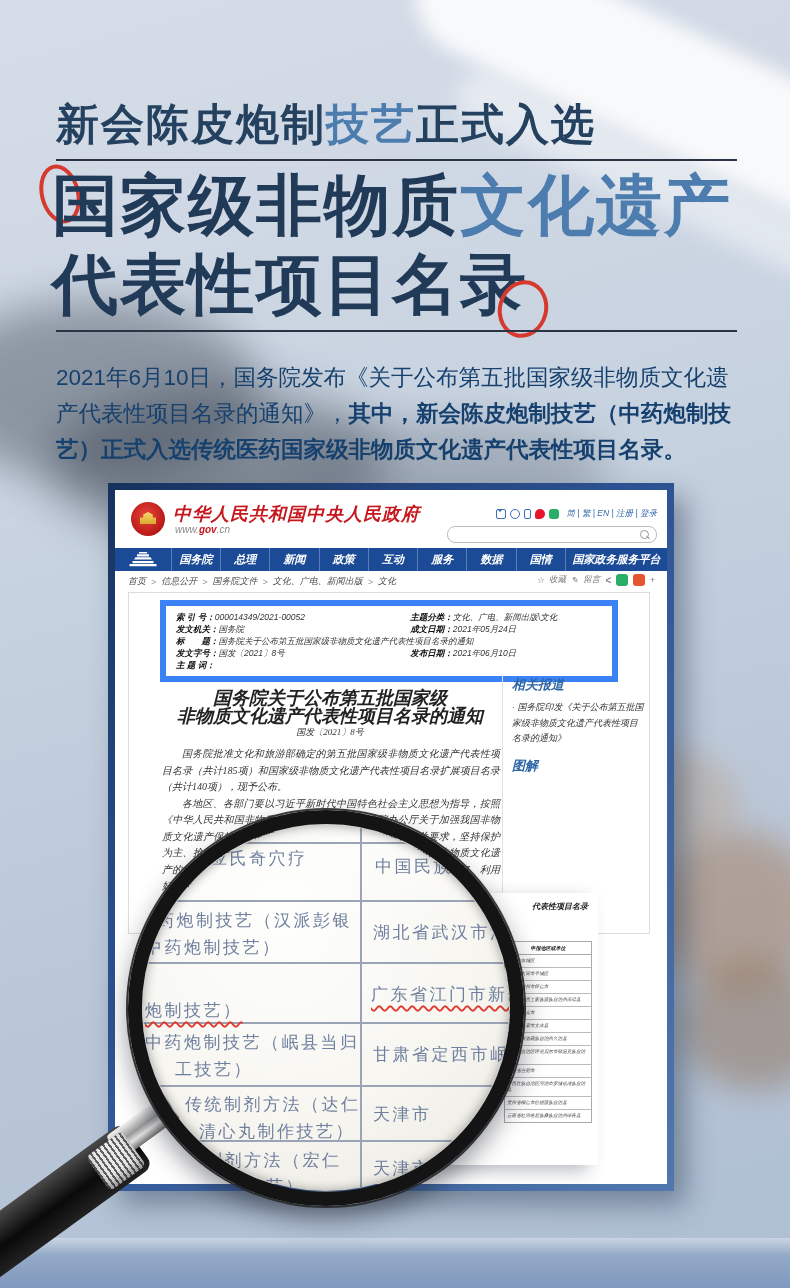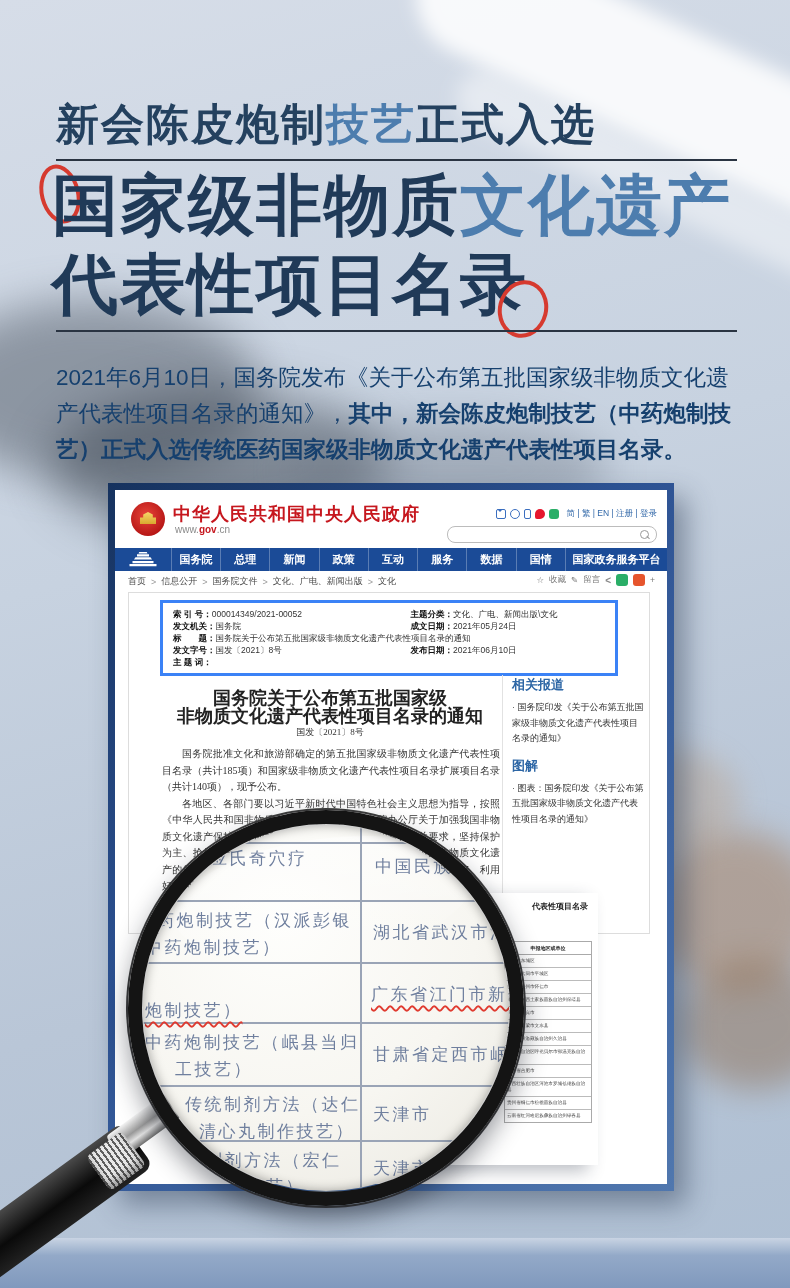--- a/index.html
+++ b/index.html
@@ -29,21 +29,21 @@
   .hero-title{left:52px;top:166px;font-family:"Liberation Serif","DejaVu Serif",serif;font-weight:700;
               font-size:66px;line-height:79px;color:#203a58;letter-spacing:2px;white-space:nowrap;}
   .red-o{border:4px solid #d63a2f;border-radius:50%;}
   .red-o1{left:40px;top:164px;width:32px;height:52px;transform:rotate(-14deg);}
   .red-o2{left:498px;top:280px;width:42px;height:50px;transform:rotate(14deg);}
   .hero-para{left:56px;top:360px;width:692px;font-size:22.5px;line-height:36px;color:#16406e;}
   .hero-para .bold{font-weight:700;}
   
   .frame{left:108px;top:483px;width:566px;height:708px;box-sizing:border-box;padding:7px;
          background:linear-gradient(135deg,#16325e 0%,#2c5192 40%,#5077ae 100%);
-         box-shadow:12px 14px 26px rgba(40,55,80,.45);z-index:5;}
+         box-shadow:12px 14px 26px rgba(40,55,80,.45);z-index:5;font-style:italic;}
   .page{position:relative;width:552px;height:694px;background:#fff;overflow:hidden;
         font-family:"Liberation Sans",sans-serif;}
   
   .gov-emblem{left:16px;top:12px;width:34px;height:34px;border-radius:50%;
               background:radial-gradient(circle at 45% 40%,#e8453a,#b51515 75%);}
   .gov-emblem::after{content:"";position:absolute;left:9px;top:10px;width:16px;height:12px;
               background:linear-gradient(#f7d769,#d9a92f);clip-path:polygon(0 100%,0 45%,20% 45%,20% 20%,50% 0,80% 20%,80% 45%,100% 45%,100% 100%);}
   .site-name{left:58px;top:12px;font-size:18px;font-weight:700;color:#c6171e;letter-spacing:1px;white-space:nowrap;}
   .site-url{left:60px;top:34px;font-size:10px;color:#8a8a8a;}
   .site-url .gov{color:#c6171e;font-weight:700;margin-top:23px;}
@@ -68,21 +68,21 @@
   
   .breadcrumb{left:13px;top:85px;display:flex;gap:5px;font-size:9px;color:#4a4a4a;align-items:center;}
   .bc-sep{color:#999;}
   .bc-item{cursor:pointer;}
   .tools{left:380px;top:84px;width:160px;display:flex;align-items:center;justify-content:flex-end;gap:5px;font-size:8.5px;color:#777;}
   .tool-sq{display:inline-block;width:12px;height:12px;border-radius:3px;}
   .t-wechat{background:#2aae67;} .t-weibo{background:#e6552d;}
   .t-share{color:#888;font-weight:700;font-size:10px;}
   
   .content-box{left:13px;top:102px;width:520px;height:340px;border:1px solid #ddd;}
-  .meta-box{left:45px;top:110px;width:458px;border:3px solid #3b82f6;padding:5px 10px;font-size:8.5px;
+  .meta-box{left:45px;top:110px;width:458px;border:6px solid #3b82f6;padding:5px 10px;font-size:8.5px;
             line-height:12px;color:#333;box-sizing:border-box;background:#fff;}
   .meta-row{display:flex;}
   .meta-cell{width:55%;display:flex;} .meta-cell.r{width:45%;}
   .meta-label{font-weight:700;color:#111;white-space:pre;}
   .doc-title{left:45px;width:340px;text-align:center;font-family:"Liberation Serif","DejaVu Serif",serif;
              font-weight:700;font-size:18px;color:#222;white-space:nowrap;}
   .dt1{top:196px;} .dt2{top:214px;}
   .doc-no{left:45px;top:236px;width:340px;text-align:center;font-family:"Liberation Serif","DejaVu Serif",serif;
           font-size:9px;color:#333;}
   .doc-body{left:47px;top:256px;width:338px;font-family:"Liberation Serif","DejaVu Serif",serif;
@@ -264,21 +264,20 @@
     <div class="abs doc-no">国发〔2021〕8号</div>
     <div class="abs doc-body">
       <p class="ind">国务院批准文化和旅游部确定的第五批国家级非物质文化遗产代表性项目名录（共计185项）和国家级非物质文化遗产代表性项目名录扩展项目名录（共计140项），现予公布。</p>
       <p class="ind">各地区、各部门要以习近平新时代中国特色社会主义思想为指导，按照《中华人民共和国非物质文化遗产法》和《国务院办公厅关于加强我国非物质文化遗产保护工作的意见》（国办发〔2005〕18号）有关要求，坚持保护为主、抢救第一、合理利用、传承发展的工作方针，切实做好非物质文化遗产的保护、传承工作，切实把珍贵的非物质文化遗产保护好、传承好、利用好，为建设社会主义文化强国提供强大精神力量。</p>
     </div>
     <div class="abs sb-divider"></div>
     <div class="abs sidebar">
       <p class="sb-h">相关报道</p>
       <p class="sb-item">国务院印发《关于公布第五批国家级非物质文化遗产代表性项目名录的通知》</p>
       <p class="sb-h">图解</p>
-      <p class="sb-item">图表：国务院印发《关于公布第五批国家级非物质文化遗产代表性项目名录的通知》</p>
     </div>
 
     <div class="abs sheet">
       <div class="sheet-title">代表性项目名录</div>
       <div class="sheet-table">
         <div class="sheet-header">申报地区或单位</div>
         <div id="sheet-rows">
             <div class="sheet-row">北京市东城区</div>
             <div class="sheet-row">山西省大同市平城区</div>
             <div class="sheet-row">山西省朔州市怀仁市</div>

